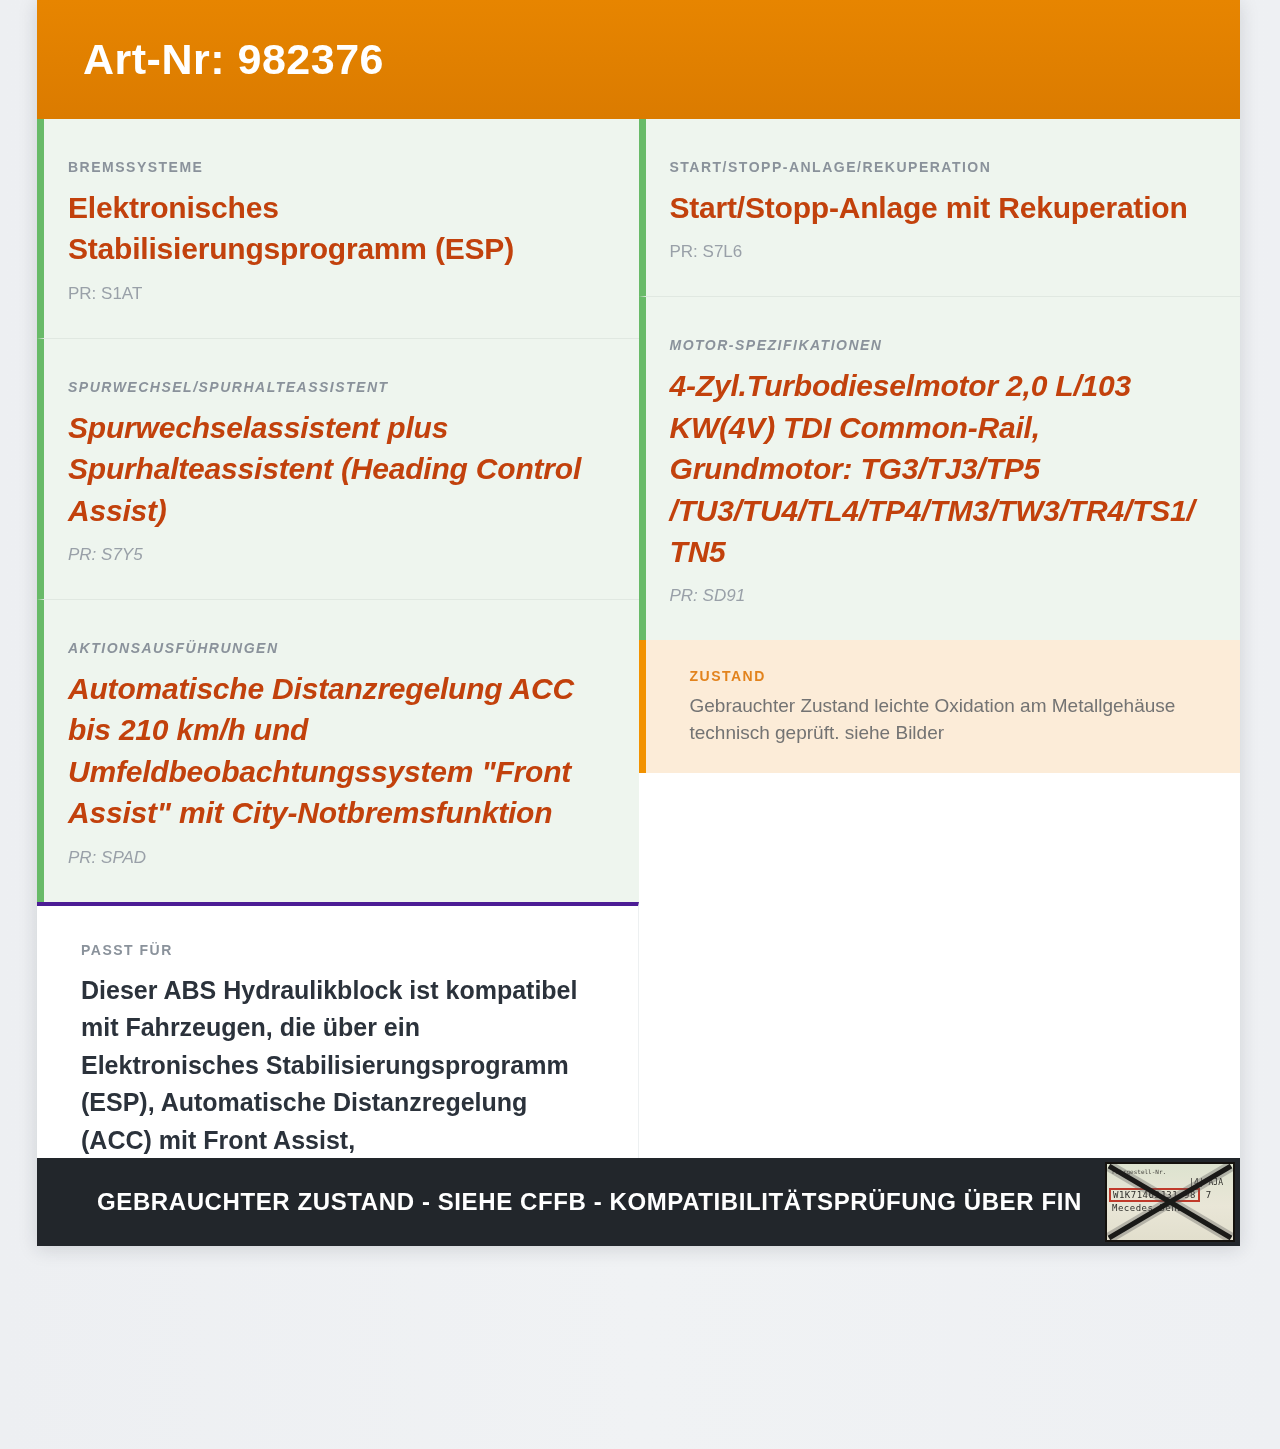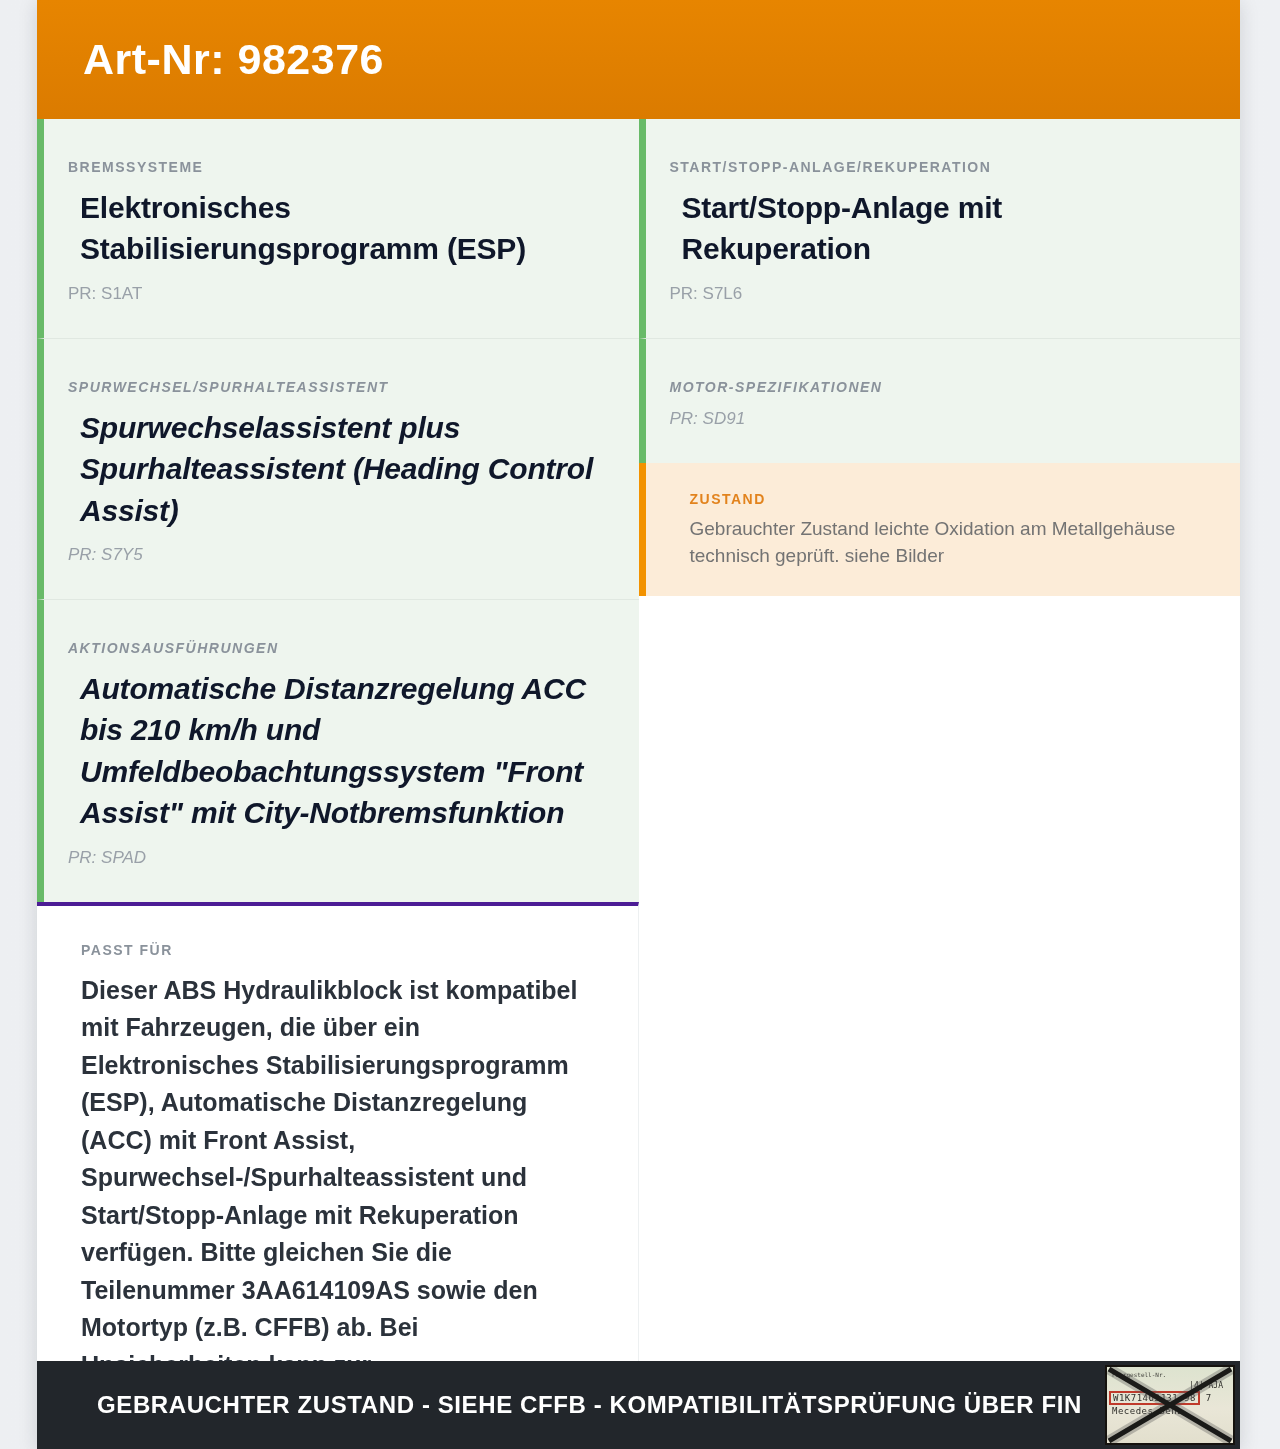--- a/index.html
+++ b/index.html
@@ -5,21 +5,21 @@
   html,body{margin:0;padding:0;}
   body{
     width:1280px;height:1449px;
     background:linear-gradient(90deg,#edeff2 0%,#f0f2f4 50%,#eef0f3 100%);
     font-family:"Liberation Sans","DejaVu Sans",sans-serif;
     -webkit-font-smoothing:antialiased;
     overflow:hidden;
   }
   .page{position:relative;width:1280px;height:1449px;}
   .container{
-    position:absolute;left:37px;top:0;width:1203px;height:1449px;
+    position:absolute;left:37px;top:0;width:1203px;height:1246px;
     background:#ffffff;display:flex;flex-direction:column;
     box-shadow:0 3px 18px rgba(25,35,45,.15);
   }
   
   .header{
     height:119px;flex:0 0 119px;
     background:linear-gradient(180deg,#e78500 0%,#db7b00 100%);
     display:flex;align-items:center;padding-left:46px;box-sizing:border-box;
   }
   .header h1{
@@ -33,21 +33,21 @@
     background:#eef5ee;border-left:7px solid #68ba68;
     padding:40px 44px 34px 24px;box-sizing:border-box;
   }
   .card.sep{border-top:1px solid #e0e8e1;font-style:italic;}
   .card-label{
     font-size:14px;font-weight:700;color:#8a929b;letter-spacing:1.5px;
     text-transform:uppercase;
   }
   .card-title{
     margin-top:12px;font-size:30px;line-height:1.38;font-weight:700;
-    color:#0f172a;letter-spacing:-.2px;overflow-wrap:anywhere;margin-left:12px;
+    color:#c2410c;letter-spacing:-.2px;overflow-wrap:anywhere;
   }
   .card-pr{margin-top:14px;font-size:17px;font-weight:500;color:#99a0a8;}
   
   .card-condition{
     background:#fcecd8;border-left:7px solid #f29200;
     padding:28px 44px 26px 44px;box-sizing:border-box;
   }
   .card-condition .card-label{color:#e2831d;}
   .condition-text{
     margin-top:9px;font-size:19px;line-height:1.42;font-weight:400;color:#737373;
@@ -118,20 +118,21 @@
       </div>
 
       <div class="col">
         <div class="card">
           <div class="card-label">START/STOPP-ANLAGE/REKUPERATION</div>
           <div class="card-title">Start/Stopp-Anlage mit Rekuperation</div>
           <div class="card-pr">PR: S7L6</div>
         </div>
         <div class="card sep">
           <div class="card-label">MOTOR-SPEZIFIKATIONEN</div>
+          <div class="card-title">4-Zyl.Turbodieselmotor 2,0 L/103 KW(4V) TDI Common-Rail, Grundmotor: TG3/TJ3/TP5 /TU3/TU4/TL4/TP4/TM3/TW3/TR4/TS1/TN5</div>
           <div class="card-pr">PR: SD91</div>
         </div>
         <div class="card-condition">
           <div class="card-label">ZUSTAND</div>
           <div class="condition-text">Gebrauchter Zustand leichte Oxidation am Metallgehäuse technisch geprüft. siehe Bilder</div>
         </div>
         <div class="right-filler"></div>
       </div>
 
     </div>

